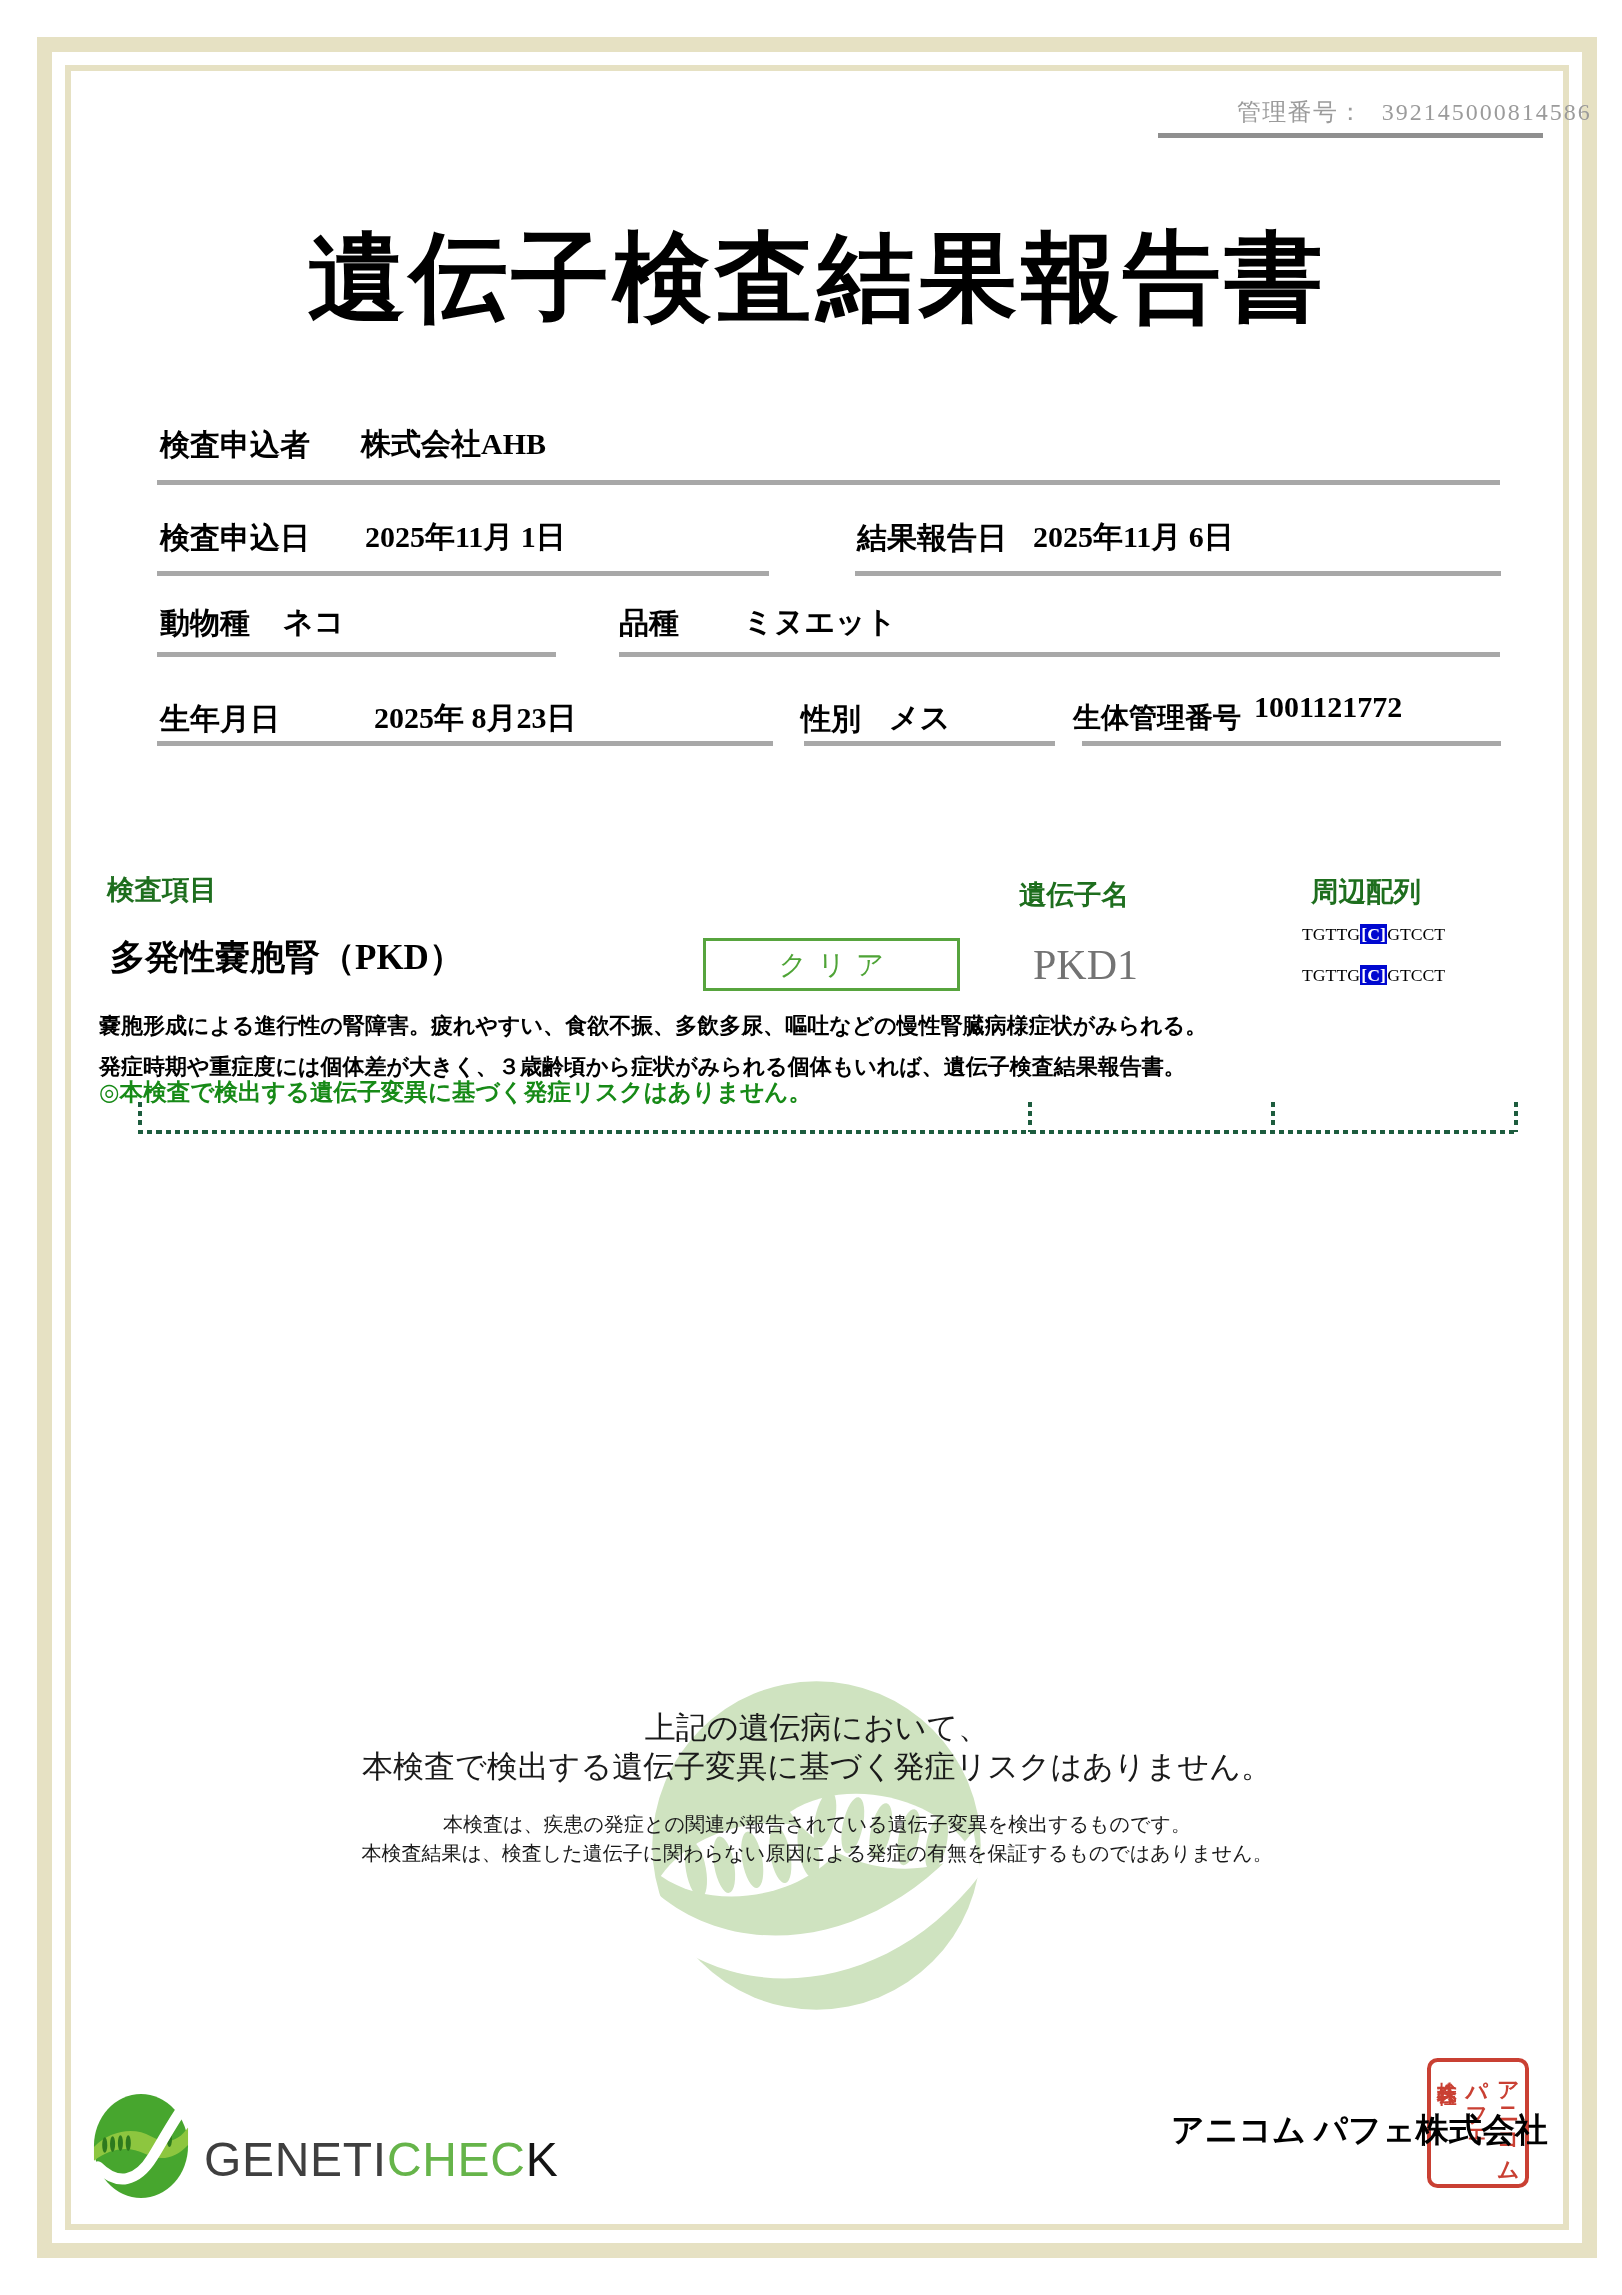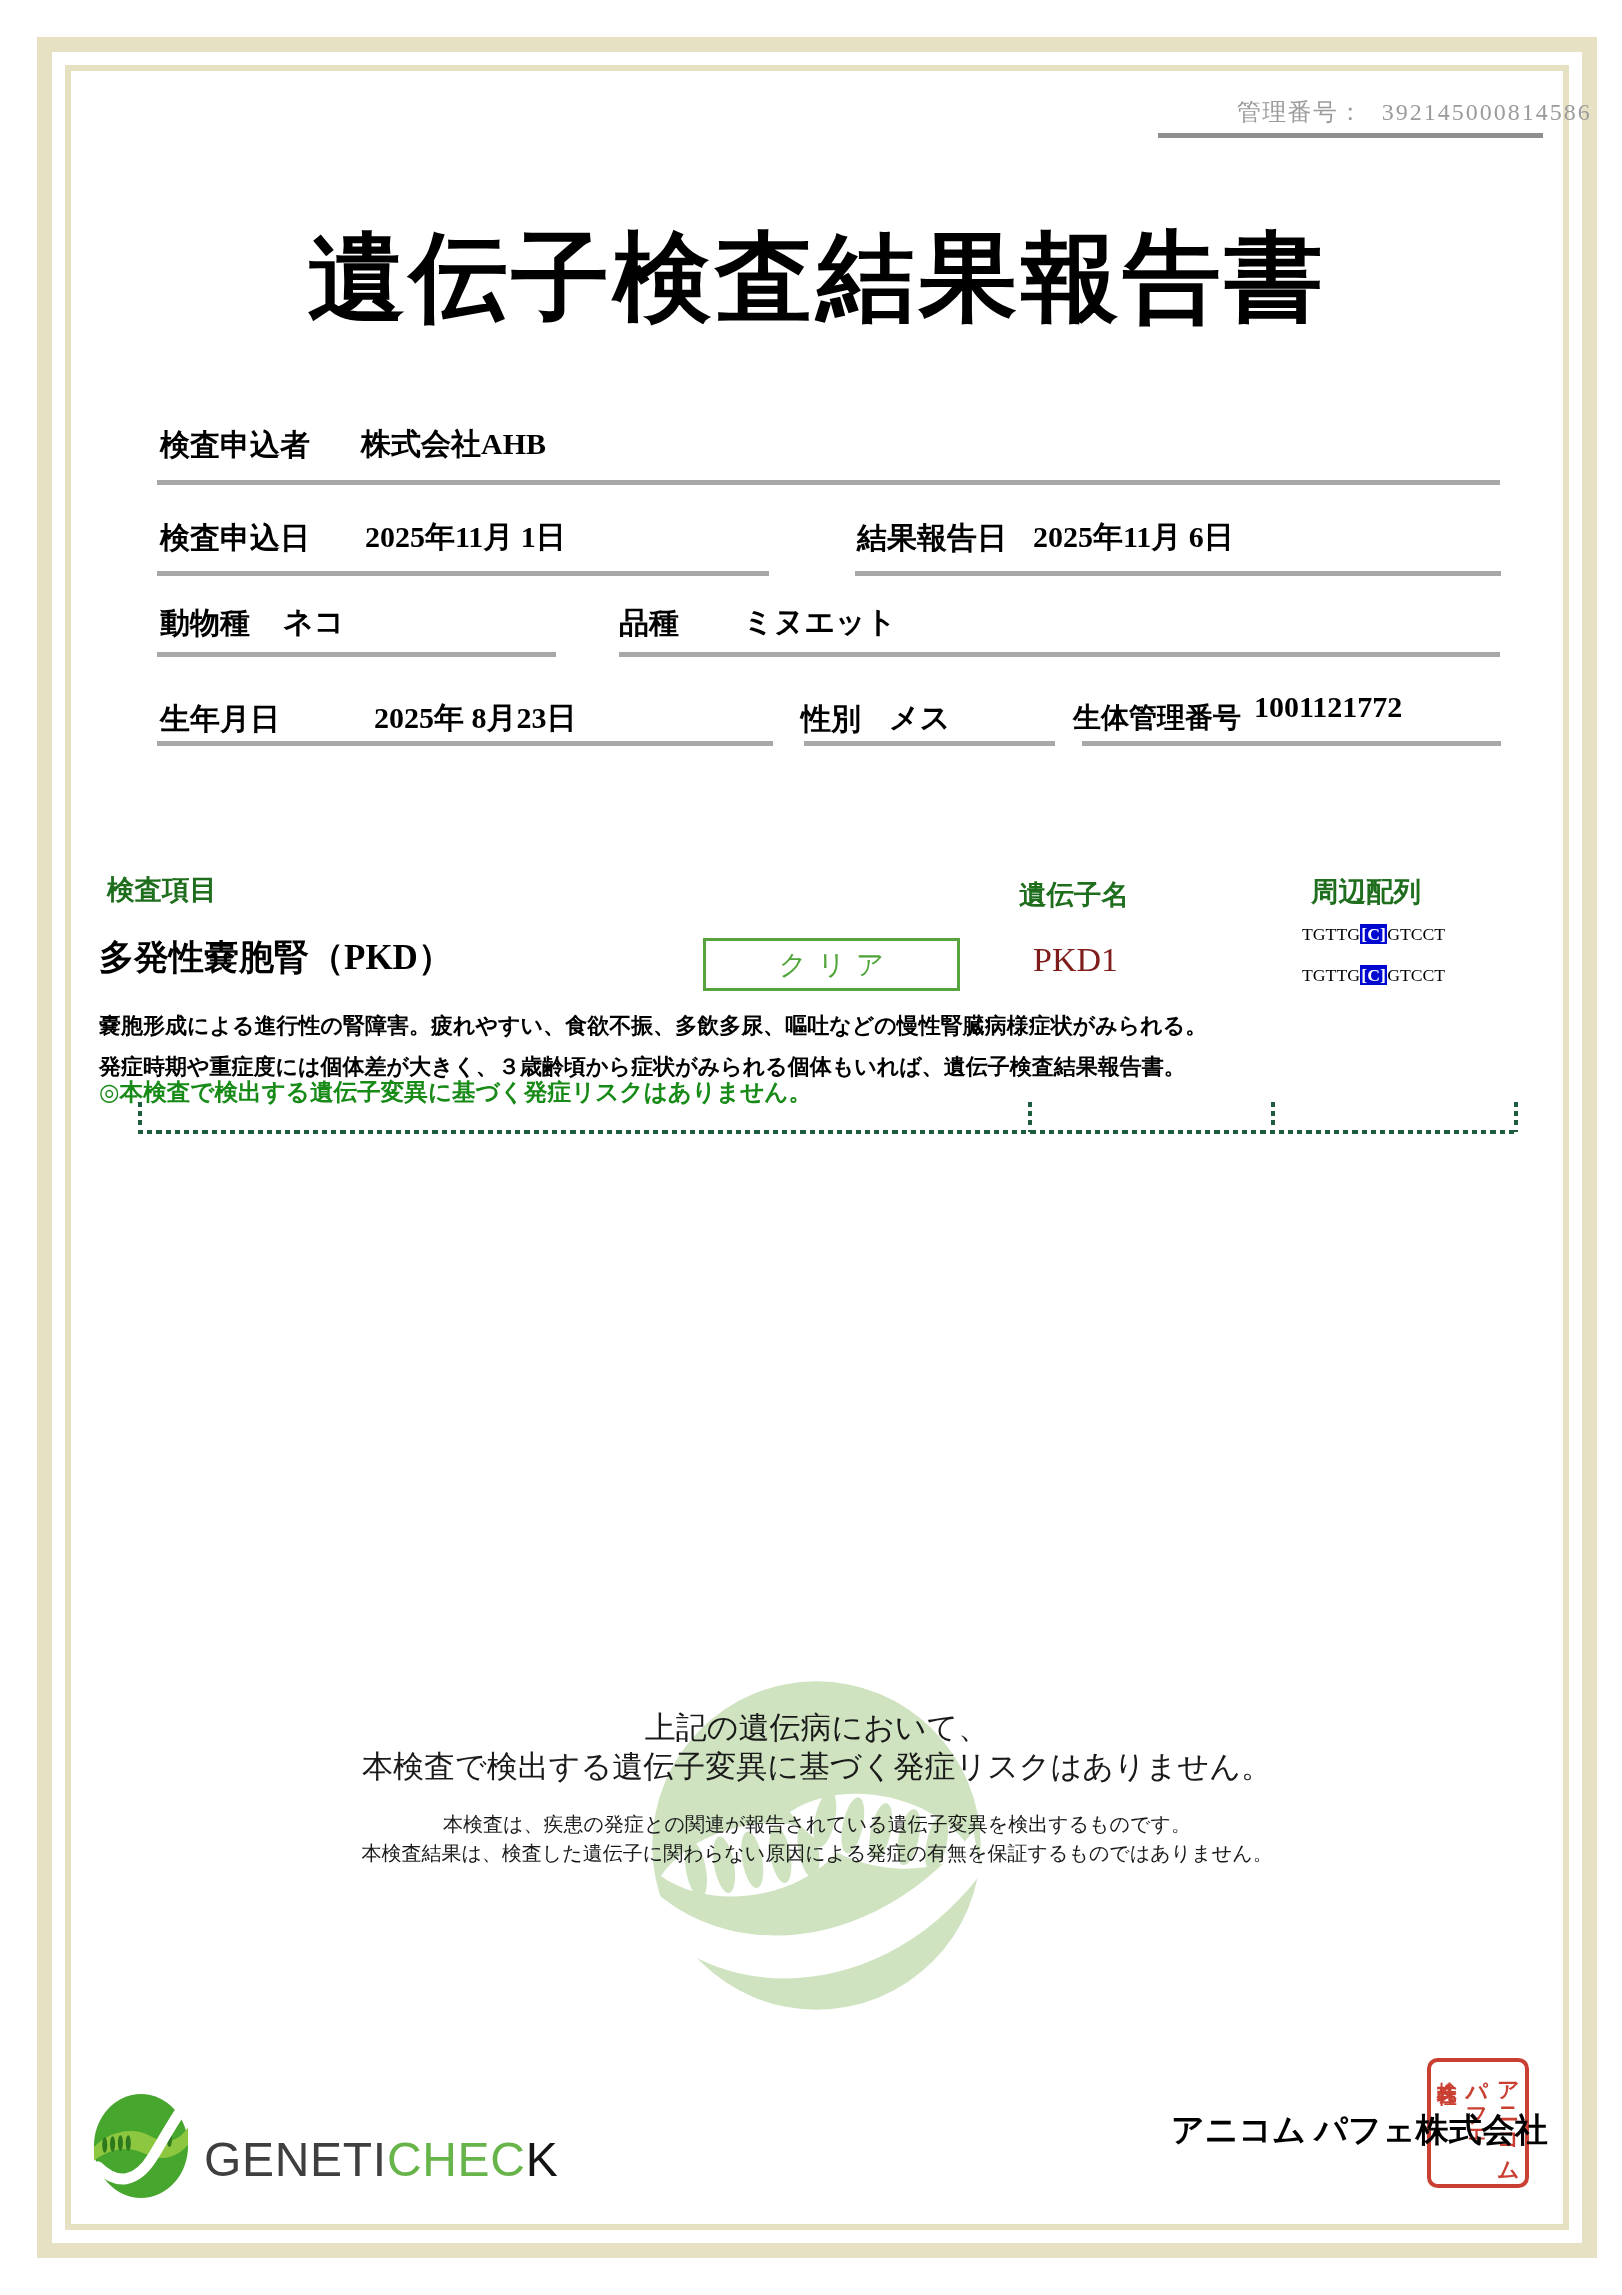--- a/index.html
+++ b/index.html
@@ -16,26 +16,26 @@
   .control .num{margin-left:18.3px;letter-spacing:2px;}
   .control-line{position:absolute;left:1158px;top:133px;width:385px;height:4.6px;background:#8f8f8f;}
   .title{position:absolute;left:0;right:0;top:213px;text-align:center;font-size:98px;
          font-weight:bold;color:#000;letter-spacing:3.9px;white-space:nowrap;}
   
   .lbl{position:absolute;font-size:30px;font-weight:bold;color:#000;white-space:nowrap;}
   .val{position:absolute;font-size:30px;font-weight:bold;color:#000;white-space:nowrap;}
   .uline{position:absolute;height:5.2px;background:#a8a8a8;}
   
   .green-h{position:absolute;font-size:27.5px;font-weight:bold;color:#1e6e1e;white-space:nowrap;}
-  .item-name{position:absolute;left:99px;top:934px;font-size:35px;font-weight:bold;color:#000;white-space:nowrap;}
+  .item-name{position:absolute;left:110px;top:934px;font-size:35px;font-weight:bold;color:#000;white-space:nowrap;}
   .result-box{position:absolute;left:703px;top:938px;width:251px;height:47px;
               border:3.3px solid #57a43e;display:flex;align-items:center;justify-content:center;}
   .result-box span{font-size:27.5px;color:#4fa437;letter-spacing:10.5px;text-indent:10.5px;
                    font-family:"Liberation Serif","DejaVu Serif",serif;}
-  .gene-name{position:absolute;left:1033px;top:941px;font-size:34px;color:#7f1d1d;white-space:nowrap;}
+  .gene-name{position:absolute;left:1033px;top:941px;font-size:42px;color:#737373;white-space:nowrap;}
   .seq{position:absolute;left:1302px;font-size:17.7px;color:#000;white-space:nowrap;
        font-family:"Liberation Serif","DejaVu Serif",serif;letter-spacing:0;}
   .seq .seq-var{background:#0008d0;color:#ffffff;padding:0 1.3px;font-weight:bold;}
   .desc{position:absolute;left:99px;font-size:22px;font-weight:bold;color:#000;white-space:nowrap;text-align:right;}
   .risk-note{position:absolute;left:99px;top:1076px;font-size:23.6px;font-weight:bold;color:#178a17;white-space:nowrap;}
   .dash-v{position:absolute;top:1102px;width:0;height:30px;border-left:2px solid transparent;
           background:repeating-linear-gradient(180deg,#1d5c3e 0 4.6px,transparent 4.6px 9.2px);
           width:2px;}
   .dash-h{position:absolute;left:138px;top:1130px;width:1378px;height:3.9px;
           background:repeating-linear-gradient(90deg,#1d5c3e 0 5.2px,transparent 5.2px 9.2px);}

